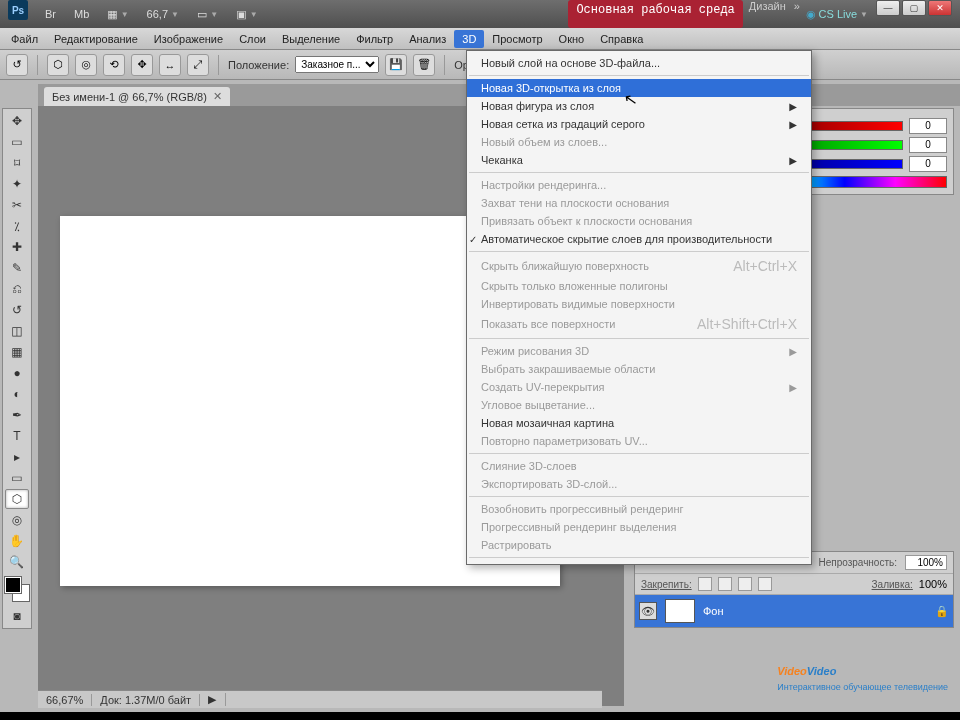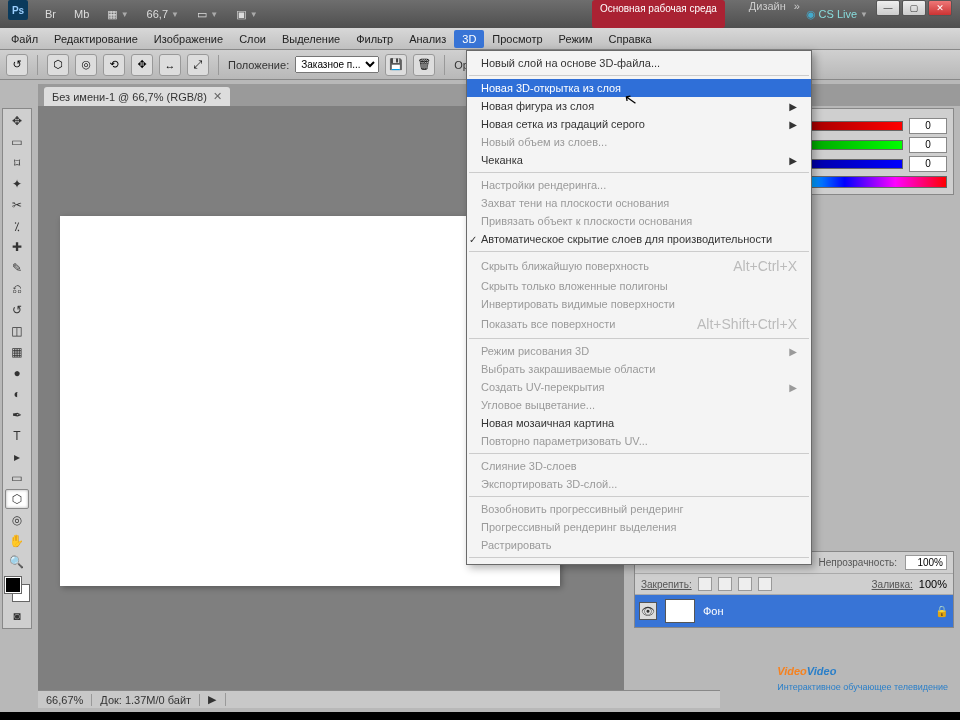--- a/index.html
+++ b/index.html
@@ -4,21 +4,21 @@
 <style>
 * { margin:0; padding:0; box-sizing:border-box; font-family:"Segoe UI",Tahoma,sans-serif; font-size:11px; }
 body { width:960px; height:720px; background:#000; overflow:hidden; position:relative; }
 .app { position:absolute; top:0; left:0; width:960px; height:720px; background:#b8b8b8; }
 
 
 .titlebar { height:28px; background:linear-gradient(#6e6e6e,#4f4f4f); display:flex; padding:0 8px; color:#ddd; }
 .titlebar .ps { width:20px; height:20px; background:#0a3a5c; color:#9acfff; display:flex; align-items:center; justify-content:center; font-weight:bold; font-size:10px; border-radius:2px; margin-right:8px; }
 .titlebar .tb-btn { padding:2px 6px; margin:4px 2px; border:1px solid transparent; border-radius:2px; display:flex; align-items:center; gap:3px; }
 .titlebar .spacer { flex:1; }
-.titlebar .workspace { background:#a23; color:#fff; padding:3px 8px; border-radius:3px; margin-right:24px; font-size:10px; }
+.titlebar .workspace { background:#a23; color:#fff; padding:3px 8px; border-radius:3px; margin-right:6px; font-size:12px;font-family:Liberation Mono, monospace; }
 .titlebar .design { color:#ccc; margin-right:8px; }
 .titlebar .cslive { color:#8dd; margin-right:8px; display:flex; align-items:center; gap:3px;}
 .titlebar .winbtns { display:flex; gap:2px; }
 .titlebar .winbtn { width:24px; height:16px; background:linear-gradient(#eee,#ccc); border:1px solid #555; border-radius:2px; display:flex; align-items:center; justify-content:center; font-size:9px; color:#333;}
 .titlebar .winbtn.close { background:linear-gradient(#e77,#c33); color:#fff; }
 .tri { font-size:8px; color:#aaa; }
 
 
 .menubar { height:22px; background:linear-gradient(#d8d8d8,#c0c0c0); display:flex; align-items:center; padding:0 3px; border-bottom:1px solid #888;}
 .menuitem { padding:3px 8px; color:#222; }
@@ -42,21 +42,21 @@
 
 .doctabs { position:absolute; left:38px; top:84px; right:0; height:22px; background:#9a9a9a; display:flex; align-items:flex-end; padding-left:6px;}
 .doctab { background:#ddd; padding:3px 8px; border-radius:3px 3px 0 0; display:flex; align-items:center; gap:6px; font-size:10px; color:#333;}
 .doctab .x { color:#666; cursor:pointer;}
 
 
 .canvaswrap { position:absolute; left:38px; top:106px; width:586px; height:600px; background:#7f7f7f; }
 .canvas { position:absolute; left:22px; top:110px; width:500px; height:370px; background:#fff; box-shadow:2px 2px 6px rgba(0,0,0,.3);}
 
 
-.status { position:absolute; left:38px; bottom:12px; height:18px; width:682px; background:#c8c8c8; border-top:1px solid #888; display:flex; align-items:center; font-size:10px; color:#333;}
+.status { position:absolute; left:38px; bottom:12px; height:18px; width:564px; background:#c8c8c8; border-top:1px solid #888; display:flex; align-items:center; font-size:10px; color:#333;}
 .status .fld { padding:0 8px; border-right:1px solid #999;}
 
 
 .rightpanels { position:absolute; right:6px; top:108px; width:320px; }
 .rgbpanel { background:#cfcfcf; border:1px solid #888; padding:6px; margin-bottom:6px;}
 .slider-row { display:flex; align-items:center; gap:6px; margin:3px 0;}
 .slider-row .track { flex:1; height:10px; border:1px solid #666;}
 .slider-row .val { width:38px; height:16px; background:#fff; border:1px solid #888; text-align:center; font-size:10px; line-height:14px;}
 .track.r { background:linear-gradient(to right,#000,#f00);}
 .track.g { background:linear-gradient(to right,#000,#0f0);}
@@ -131,21 +131,21 @@
 <div class="menubar" id="menubar">
       <div class="menuitem">Файл</div>
       <div class="menuitem">Редактирование</div>
       <div class="menuitem">Изображение</div>
       <div class="menuitem">Слои</div>
       <div class="menuitem">Выделение</div>
       <div class="menuitem">Фильтр</div>
       <div class="menuitem">Анализ</div>
       <div class="menuitem active">3D</div>
       <div class="menuitem">Просмотр</div>
-      <div class="menuitem">Режим</div>
+      <div class="menuitem">Окно</div>
       <div class="menuitem">Справка</div>
     </div>
 
 <div class="optbar">
   <div class="ico">↺</div>
   <div class="sep"></div>
   <div class="ico">⬡</div>
   <div class="ico">◎</div>
   <div class="ico">⟲</div>
   <div class="ico">✥</div>

